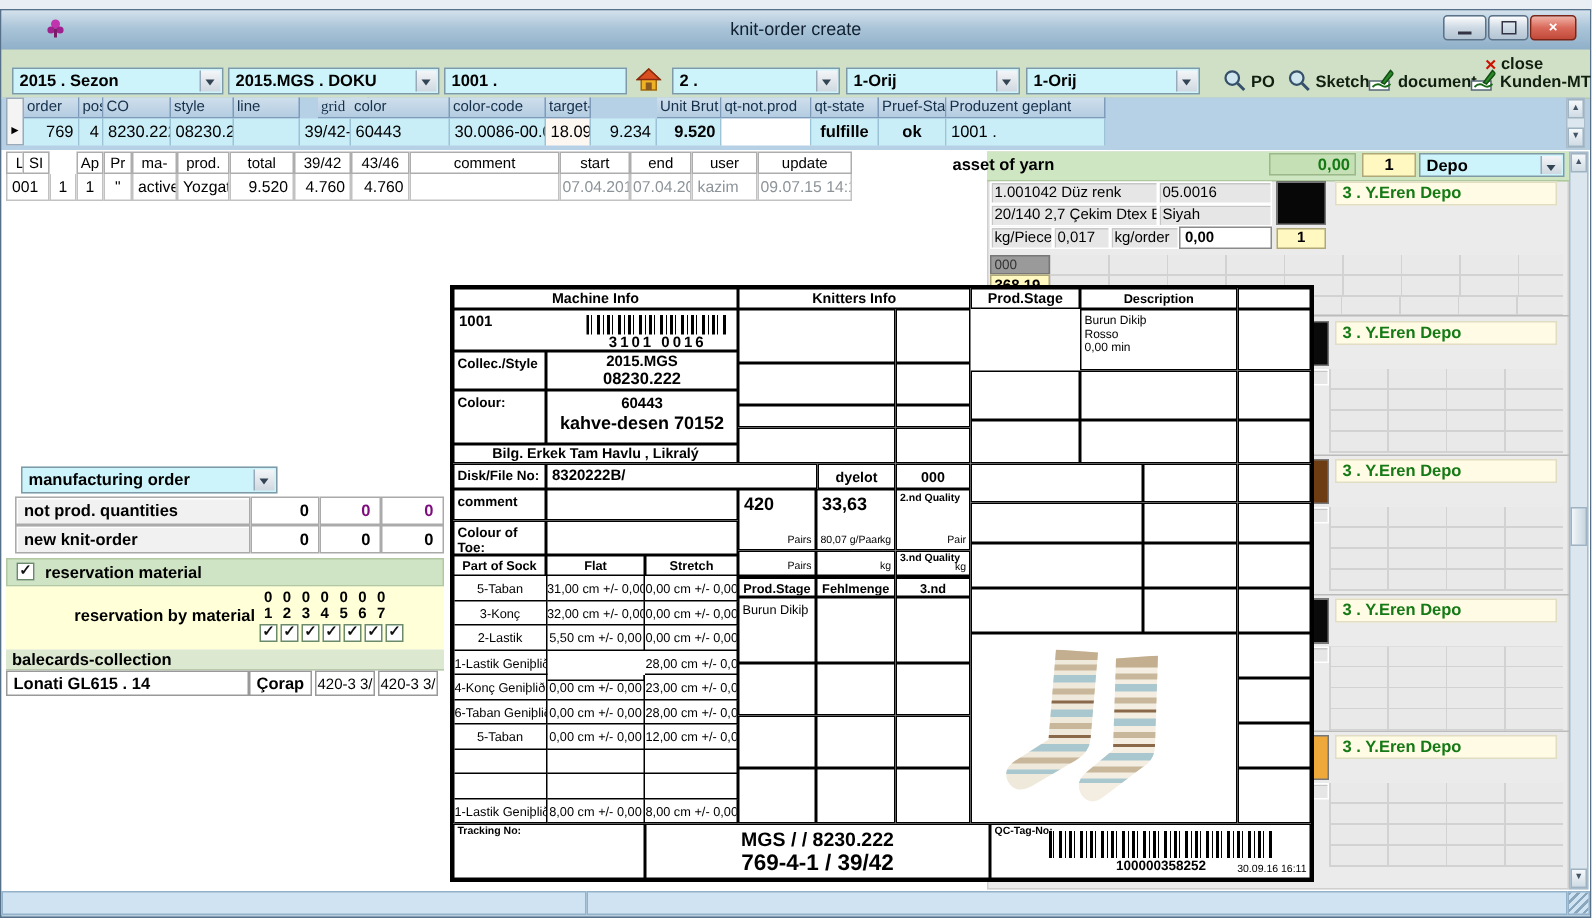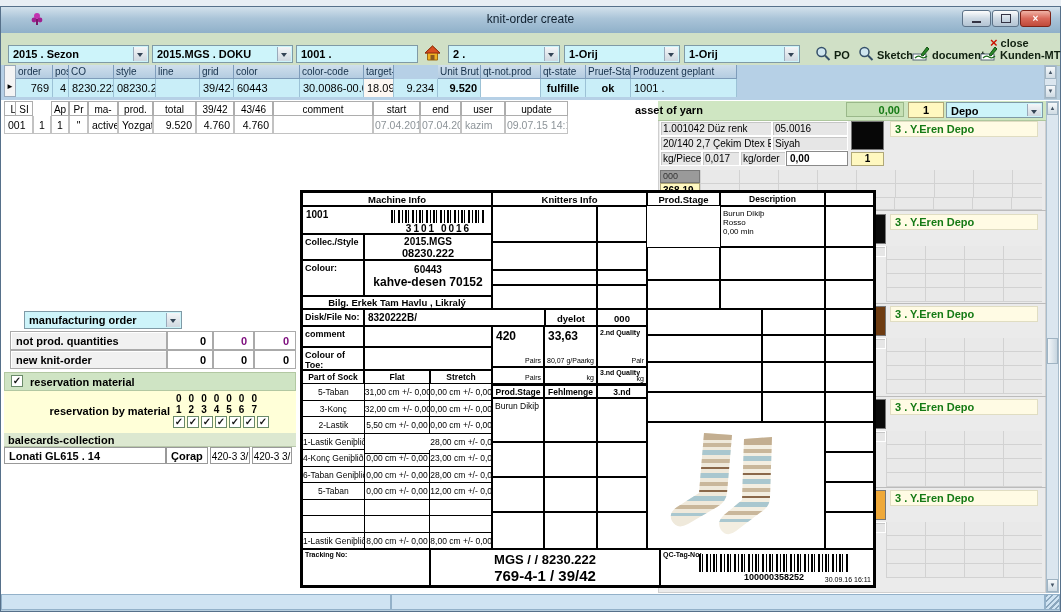--- a/index.html
+++ b/index.html
@@ -176,21 +176,21 @@
 
   <div class="g1bg"></div>
   <div class="abs" style="left:4px;top:65px;width:12px;height:32px;background:#f4f4f4;border:1px solid #9ab;box-sizing:border-box;">
     <span style="position:absolute;left:1px;top:16px;font-size:8px;">►</span>
   </div>
   <div class="gh" style="left:16px;width:37px;">order</div>
   <div class="gh" style="left:53px;width:16px;">pos</div>
   <div class="gh" style="left:69px;width:45px;">CO</div>
   <div class="gh" style="left:114px;width:42px;">style</div>
   <div class="gh" style="left:156px;width:44px;">line</div>
-  <div class="gh" style="left:200px;width:34px;">grid</div>
+  <div class="gh" style="left:212px;width:34px;font-family:Liberation Serif, serif;">grid</div>
   <div class="gh" style="left:234px;width:66px;">color</div>
   <div class="gh" style="left:300px;width:64px;">color-code</div>
   <div class="gh" style="left:364px;width:30px;">target-d</div>
   <div class="gh" style="left:394px;width:44px;margin-top:16px;">Unit Net</div>
   <div class="gh" style="left:438px;width:43px;">Unit Brut</div>
   <div class="gh" style="left:481px;width:60px;">qt-not.prod</div>
   <div class="gh" style="left:541px;width:45px;">qt-state</div>
   <div class="gh" style="left:586px;width:45px;">Pruef-Status</div>
   <div class="gh" style="left:631px;width:106px;">Produzent geplant</div>
 
@@ -296,21 +296,21 @@
   <div class="depolabel" style="left:890px;top:490px;width:148px;height:16px;">3  .  Y.Eren Depo</div>
   <div class="ycell" style="left:872px;top:522px;width:14px;height:11px;"></div>
   <div class="cellgrid" style="left:886px;top:522px;width:156px;height:56px;"></div>
 
   <div class="sb" style="left:1046px;top:101px;height:492px;">
     <div class="sbbtn" style="top:0;">▲</div>
     <div class="sbthumb" style="top:236px;height:26px;"></div>
     <div class="sbbtn" style="bottom:0;top:auto;">▼</div>
   </div>
 
-  <div class="combo" style="left:24px;top:311px;width:158px;">
+  <div class="combo" style="left:14px;top:311px;width:171px;">
     <span>manufacturing order</span><span class="arr"></span>
   </div>
   <div class="lbtncell" style="left:10px;top:331px;width:157px;height:19px;">not prod. quantities</div>
   <div class="lval" style="left:167px;top:331px;width:46px;height:19px;">0</div>
   <div class="lval purple" style="left:213px;top:331px;width:41px;height:19px;">0</div>
   <div class="lval purple" style="left:254px;top:331px;width:42px;height:19px;">0</div>
   <div class="lbtncell" style="left:10px;top:350px;width:157px;height:19px;">new knit-order</div>
   <div class="lval" style="left:167px;top:350px;width:46px;height:19px;">0</div>
   <div class="lval" style="left:213px;top:350px;width:41px;height:19px;">0</div>
   <div class="lval" style="left:254px;top:350px;width:42px;height:19px;">0</div>

